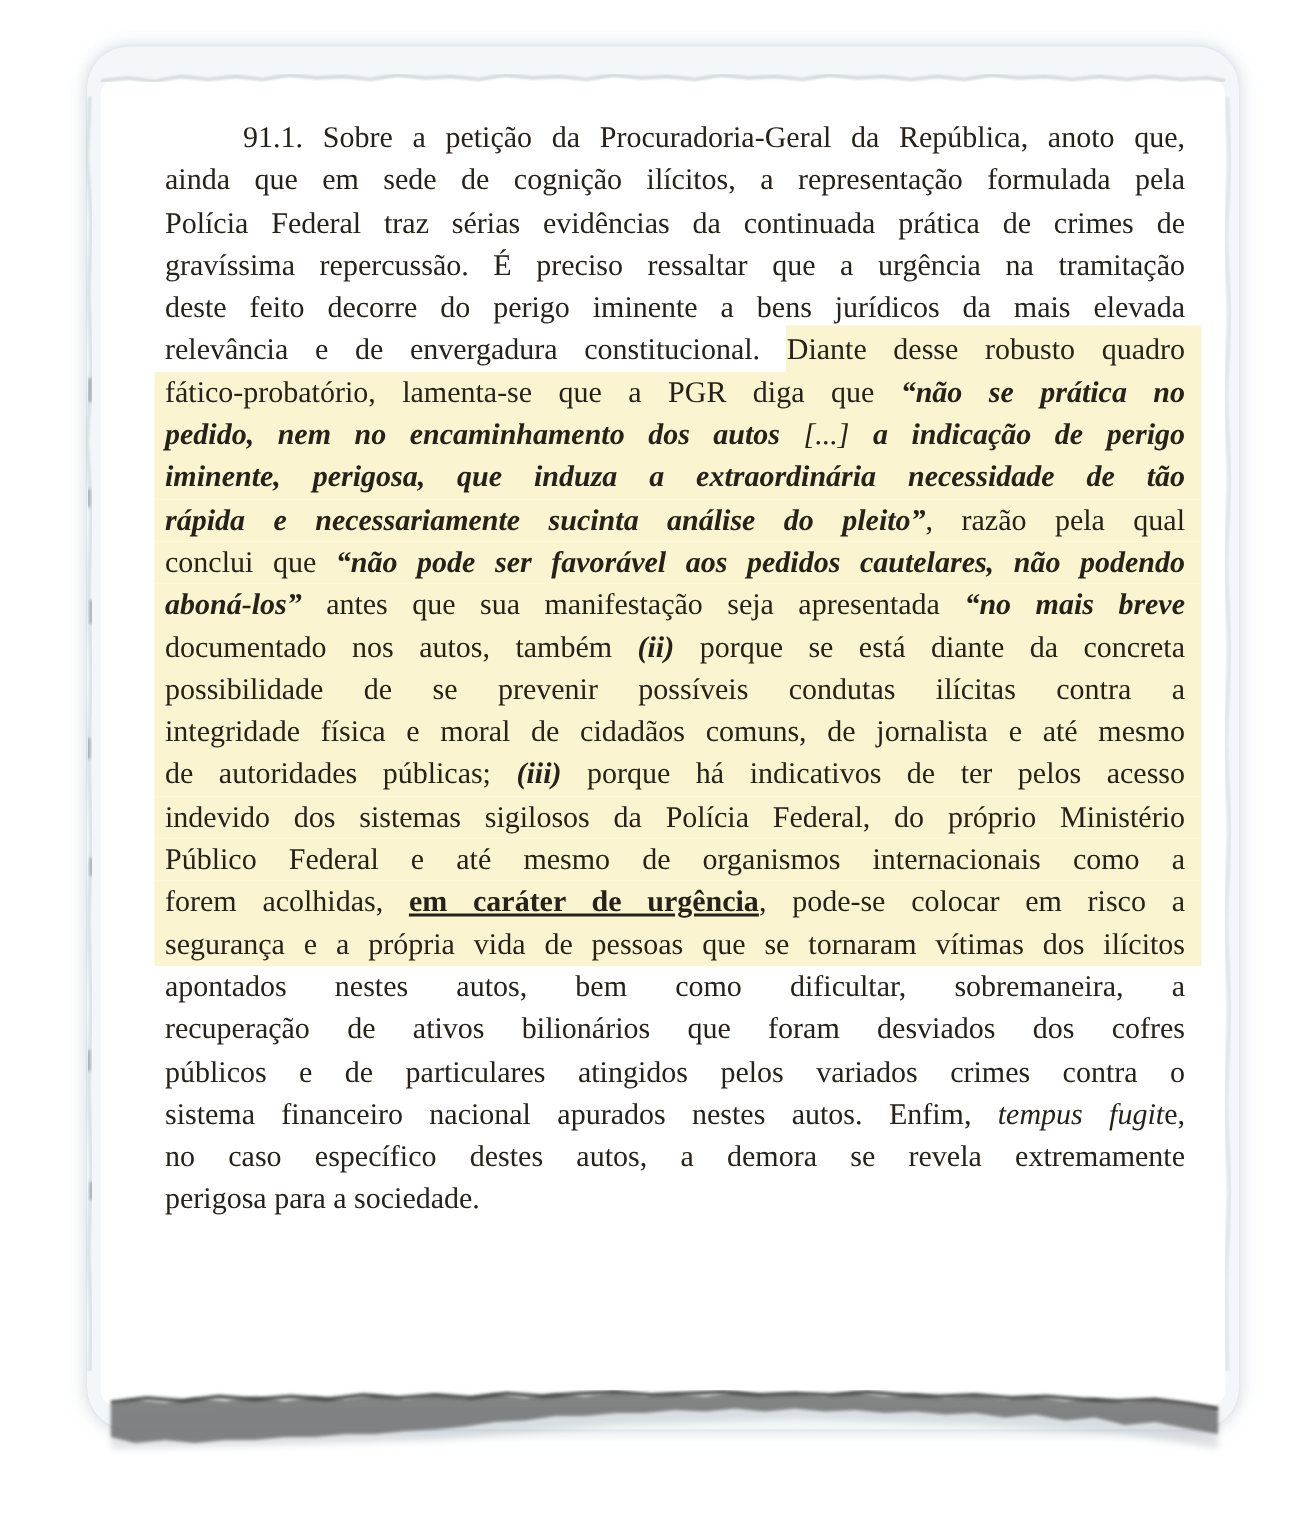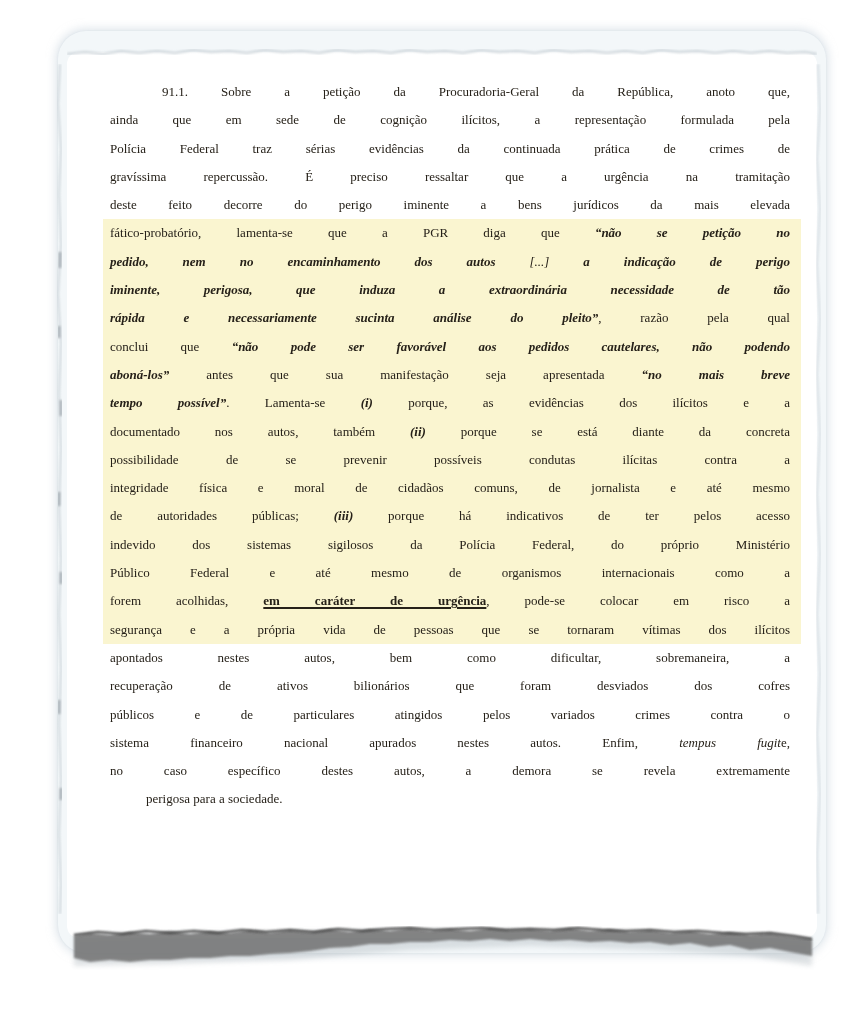--- a/index.html
+++ b/index.html
@@ -18,26 +18,26 @@
   .page{
     position:absolute;left:67px;top:52px;width:750px;height:886px;
     background:var(--page,#ffffff);
     border-radius:12px;
   }
   .edge-svg{position:absolute;pointer-events:none;}
   .text-column{
     position:absolute;left:110px;top:78px;width:680px;
   }
   .line{
-    height:28.3px;line-height:28.3px;font-size:13px;
+    height:28.3px;line-height:28.3px;font-size:20px;
     color:var(--ink,#262119);
     text-align:justify;text-align-last:justify;
     white-space:nowrap; 
   }
-  .line.last{text-align-last:left;margin-left:36px;}
+  .line.last{text-align-last:left;}
   .line.indent{text-indent:52px;}
   .line.hl{
     background:var(--hl,#faf5d0);
     margin-left:-7px;padding-left:7px;
     margin-right:-11px;padding-right:11px;
   }
   .seg{white-space:normal;}
   .seg.b{font-weight:bold;}
   .seg.i{font-style:italic;}
   .seg.u{text-decoration:underline;text-decoration-thickness:1.6px;text-underline-offset:2px;}
@@ -89,27 +89,27 @@
     </defs>
   <polyline filter="url(#blurR)" fill="none" stroke="#d6dde2" stroke-width="2.4" opacity="0.8" points="8,0 10,45 7,95 10,145 7,200 10,255 7,310 10,370 7,430 10,490 7,550 10,610 7,670 10,730 7,790 8,850"></polyline>
 </svg>
 
 <div class="text-column">
     <div class="line indent"><span class="seg">91.1. Sobre a petição da Procuradoria-Geral da República, anoto que,</span></div>
     <div class="line"><span class="seg">ainda que em sede de cognição ilícitos, a representação formulada pela</span></div>
     <div class="line"><span class="seg">Polícia Federal traz sérias evidências da continuada prática de crimes de</span></div>
     <div class="line"><span class="seg">gravíssima repercussão. É preciso ressaltar que a urgência na tramitação</span></div>
     <div class="line"><span class="seg">deste feito decorre do perigo iminente a bens jurídicos da mais elevada</span></div>
-    <div class="line hl"><span class="seg">fático-probatório, lamenta-se que a PGR diga que </span><span class="seg b i">“não se petição no</span></div>
+    <div class="line"><span class="seg">relevância e de envergadura constitucional. </span><span class="seg h">Diante desse robusto quadro</span></div>
+    <div class="line hl"><span class="seg">fático-probatório, lamenta-se que a PGR diga que </span><span class="seg b i">“não se prática no</span></div>
     <div class="line hl"><span class="seg b i">pedido, nem no encaminhamento dos autos </span><span class="seg i">[...]</span><span class="seg b i"> a indicação de perigo</span></div>
     <div class="line hl"><span class="seg b i">iminente, perigosa, que induza a extraordinária necessidade de tão</span></div>
     <div class="line hl"><span class="seg b i">rápida e necessariamente sucinta análise do pleito”</span><span class="seg">, razão pela qual</span></div>
     <div class="line hl"><span class="seg">conclui que </span><span class="seg b i">“não pode ser favorável aos pedidos cautelares, não podendo</span></div>
     <div class="line hl"><span class="seg b i">aboná-los”</span><span class="seg"> antes que sua manifestação seja apresentada </span><span class="seg b i">“no mais breve</span></div>
-    <div class="line hl"><span class="seg b i">tempo possível”</span><span class="seg">. Lamenta-se </span><span class="seg b i">(i)</span><span class="seg"> porque, as evidências dos ilícitos e a</span></div>
     <div class="line hl"><span class="seg">documentado nos autos, também </span><span class="seg b i">(ii)</span><span class="seg"> porque se está diante da concreta</span></div>
     <div class="line hl"><span class="seg">possibilidade de se prevenir possíveis condutas ilícitas contra a</span></div>
     <div class="line hl"><span class="seg">integridade física e moral de cidadãos comuns, de jornalista e até mesmo</span></div>
     <div class="line hl"><span class="seg">de autoridades públicas; </span><span class="seg b i">(iii)</span><span class="seg"> porque há indicativos de ter pelos acesso</span></div>
     <div class="line hl"><span class="seg">indevido dos sistemas sigilosos da Polícia Federal, do próprio Ministério</span></div>
     <div class="line hl"><span class="seg">Público Federal e até mesmo de organismos internacionais como a</span></div>
     <div class="line hl"><span class="seg">forem acolhidas, </span><span class="seg b u">em caráter de urgência</span><span class="seg">, pode-se colocar em risco a</span></div>
     <div class="line hl"><span class="seg">segurança e a própria vida de pessoas que se tornaram vítimas dos ilícitos</span></div>
     <div class="line"><span class="seg">apontados nestes autos, bem como dificultar, sobremaneira, a</span></div>
     <div class="line"><span class="seg">recuperação de ativos bilionários que foram desviados dos cofres</span></div>

